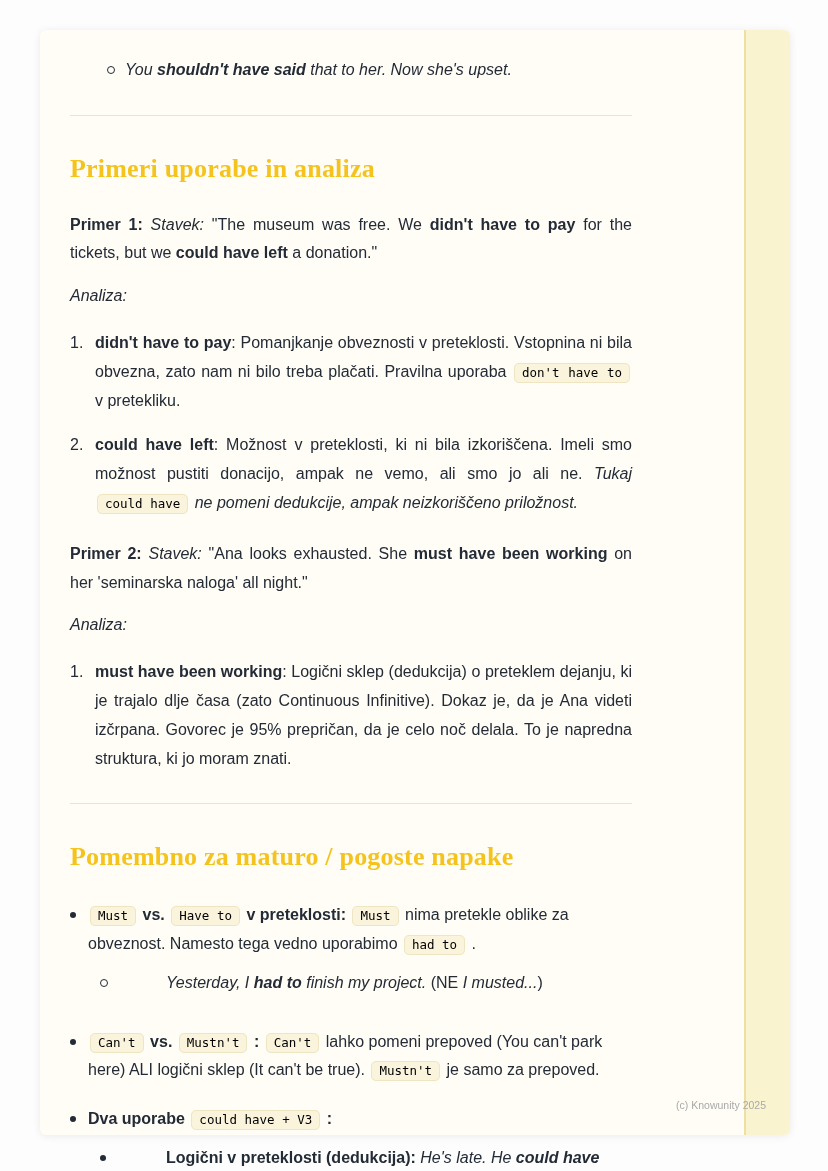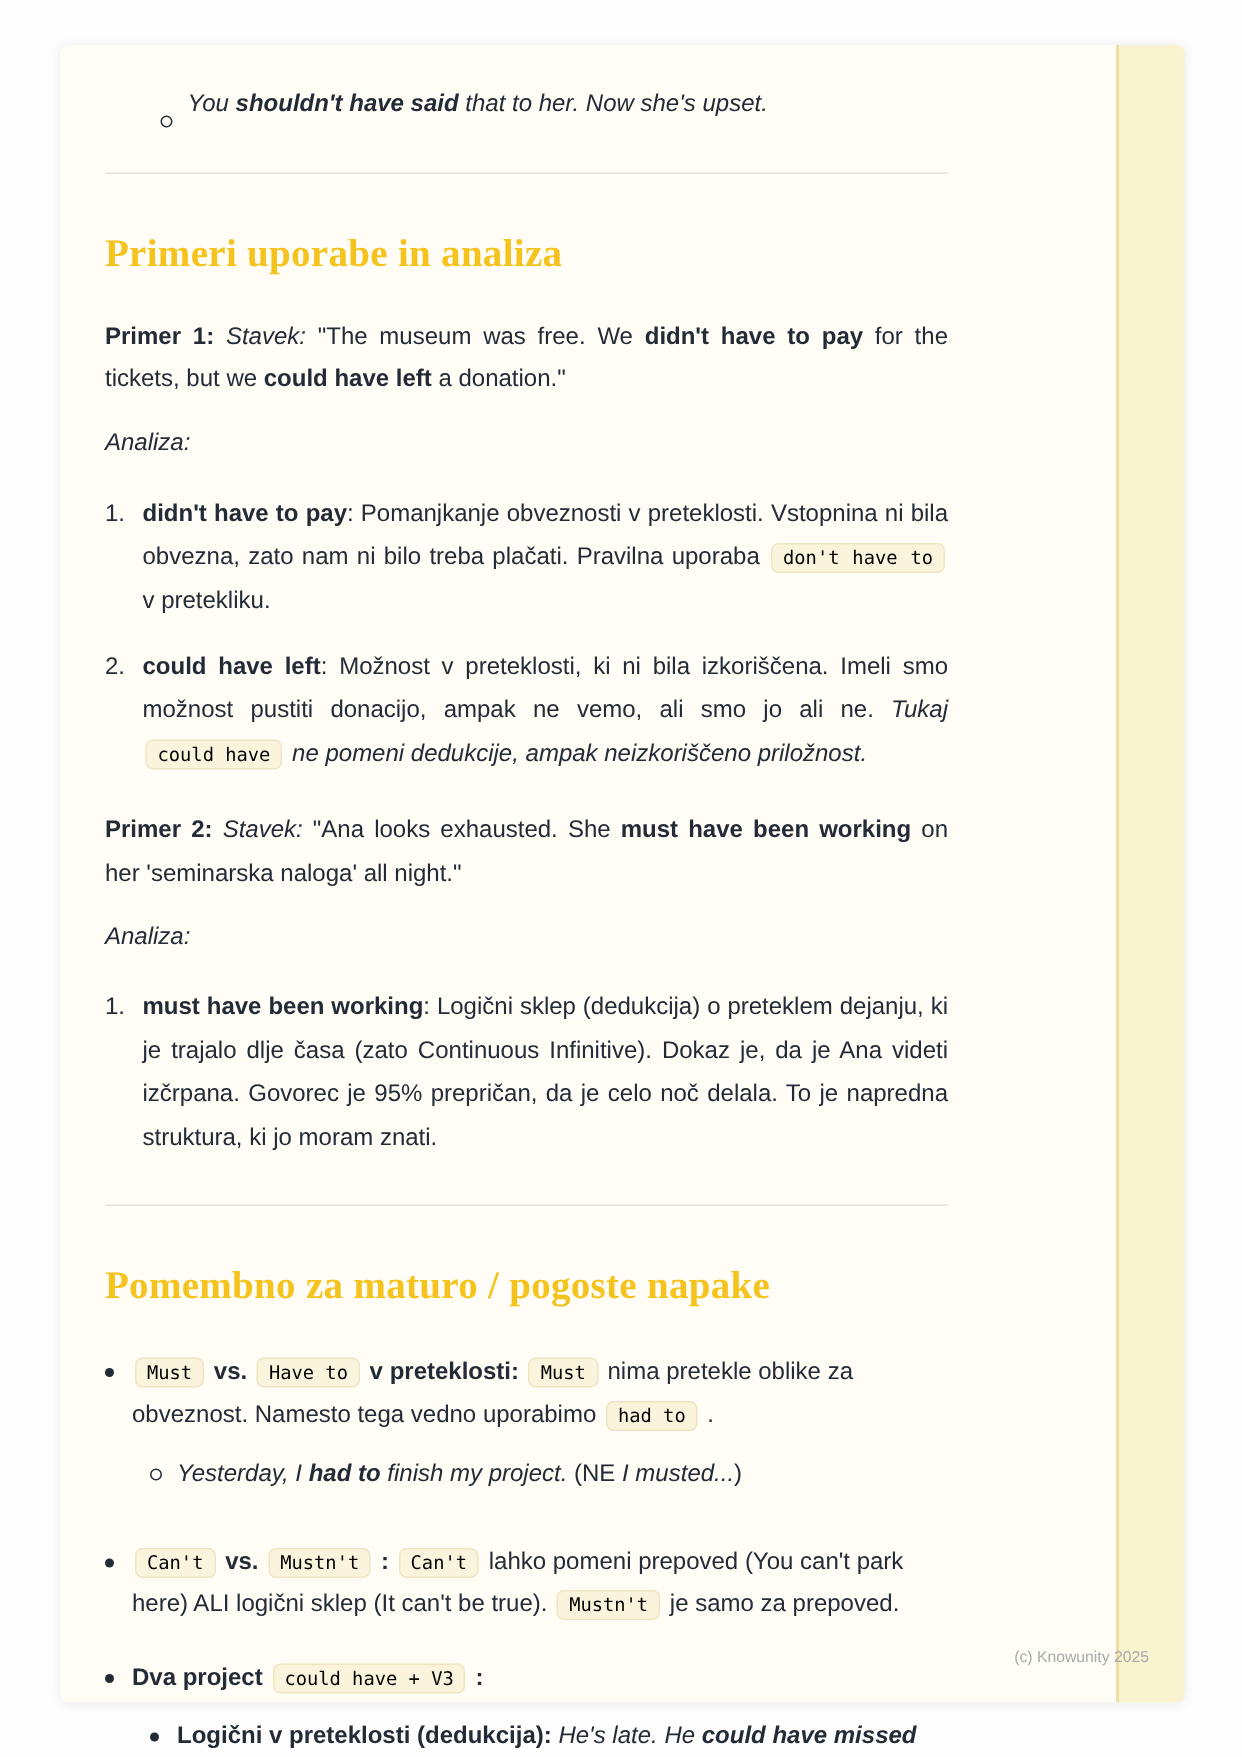--- a/index.html
+++ b/index.html
@@ -32,27 +32,27 @@
     font-size:26px;font-weight:700;color:#f5c31e;
     margin:30px 0 18px;letter-spacing:.2px;font-family:Liberation Serif, serif;
   }
   .divider{border:none;border-top:1px solid #e6e4de;margin:30px 0;}
   p{margin:14px 0;}
   .row{display:flex;align-items:flex-start;}
   .marker{flex:none;}
   .disc{width:6px;height:6px;background:#232b36;border-radius:50%;margin:11px 12px 0 0;}
   .ring{width:6px;height:6px;border:1.5px solid #232b36;border-radius:50%;margin:10px 10px 0 0;background:transparent;}
   .num{width:22px;padding-right:3px;text-align:left;}
-  .intro{margin:6px 0 0 37px;font-style:italic;align-items:flex-end;}
+  .intro{margin:6px 0 0 37px;font-style:italic;}
   .oli{margin:16px 0;}
   .ol{margin:18px 0 22px;}
   .bl{margin:20px 0;}
   .bl-content{flex:1;}
   .sublist{margin:6px 0 0 12px;}
-  .subli{margin:10px 0;}
+  .subli{margin:10px 0;gap:48px;}
   .sublist-circle{margin:4px 0 0 12px;}
   .footer{
     position:absolute;right:24px;bottom:24px;z-index:2;
     font-family:"Liberation Sans",sans-serif;
     font-size:10.5px;color:#a9a9a9;
   }
 </style>
 </head>
 <body>
 
@@ -116,21 +116,21 @@
       </div>
 
       <div class="row bl">
         <span class="marker disc"></span>
         <div class="bl-content"><span class="code">Can't</span><span> </span><span class="b">vs.</span><span> </span><span class="code">Mustn't</span><span> </span><span class="b">:</span><span> </span><span class="code">Can't</span><span> lahko pomeni prepoved (You can't park here) ALI logični sklep (It can't be true). </span><span class="code">Mustn't</span><span> je samo za prepoved.</span></div>
       </div>
 
       <div class="row bl">
         <span class="marker disc"></span>
         <div class="bl-content">
-          <div><span class="b">Dva project </span><span class="code">could have + V3</span><span> </span><span class="b">:</span></div>
+          <div><span class="b">Dva uporabe </span><span class="code">could have + V3</span><span> </span><span class="b">:</span></div>
           <div class="sublist">
             <div class="row bl subli">
               <span class="marker disc"></span>
               <div class="bl-content"><span class="b">Logični v preteklosti (dedukcija):</span><span> </span><span class="i">He's late. He </span><span class="b i">could have missed</span><span class="i"> the bus.</span><span> (Mogoče je zamudil avtobus.)</span></div>
             </div>
 
           </div>
         </div>
       </div>
 

